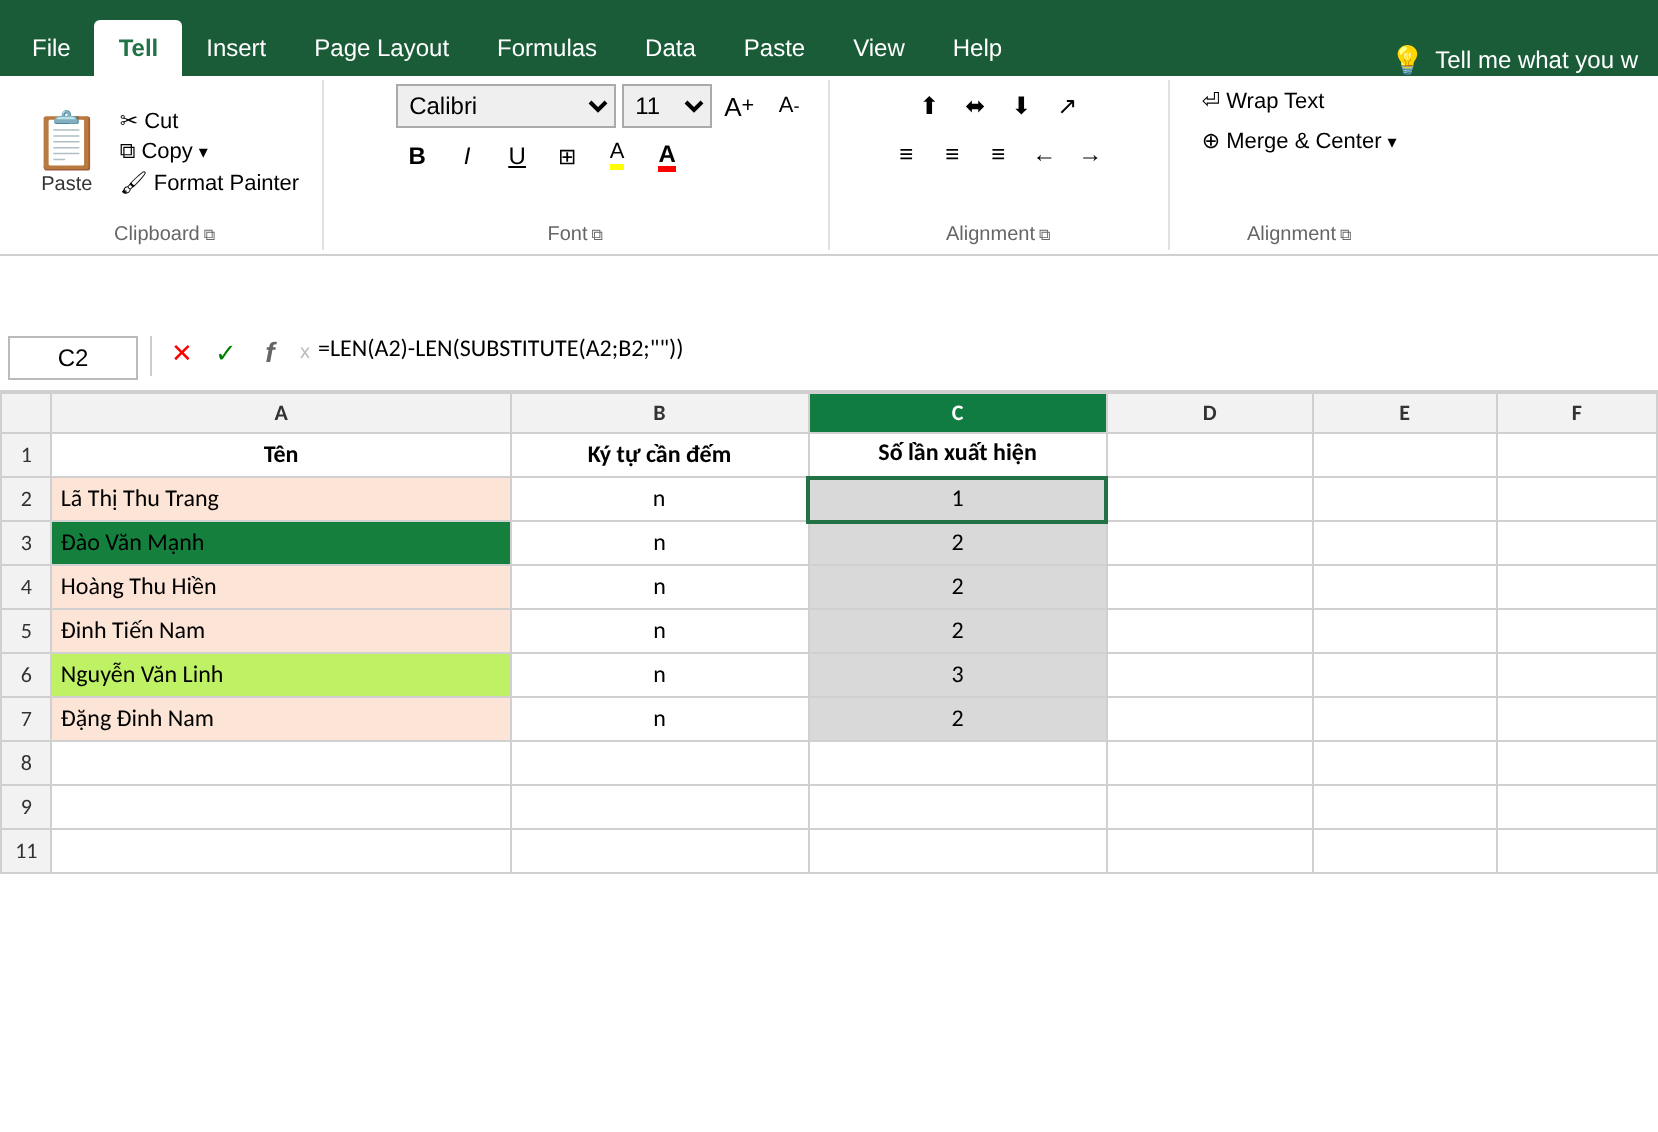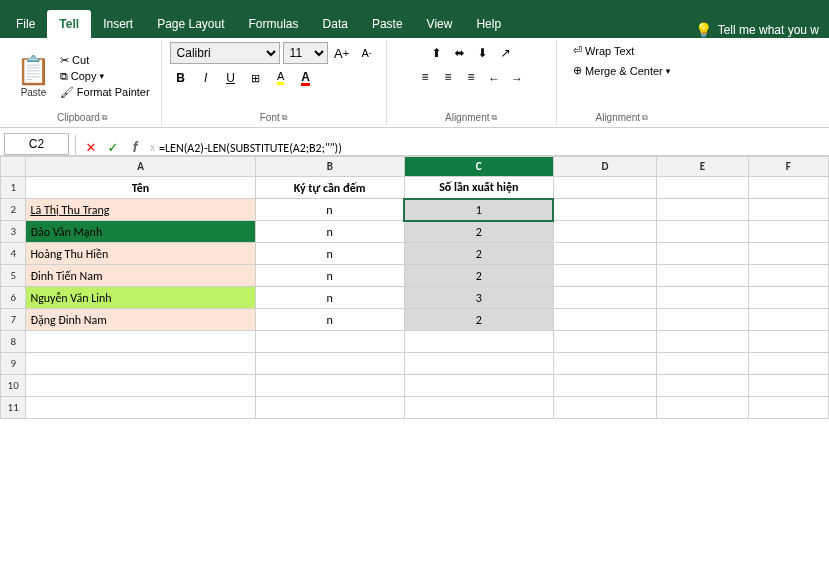--- a/index.html
+++ b/index.html
@@ -119,20 +119,21 @@
       font-size: 11px;
     }
 
     
     .font-group { min-width: 160px; }
     .font-row1, .font-row2 {
       display: flex;
       align-items: center;
       gap: 3px;
       width: 100%;
+      margin-left: 28px;
     }
     .font-name-select {
       width: 110px;
       height: 22px;
       border: 1px solid #aaa;
       font-size: 12px;
       padding: 0 2px;
       cursor: pointer;
     }
     .font-size-select {
@@ -176,26 +177,27 @@
       font-size: 11px;
       padding: 2px 5px;
       cursor: pointer;
       border-radius: 2px;
       white-space: nowrap;
     }
 
     
     .formula-bar {
       display: flex;
-      align-items: flex-end;
+      align-items: flex-start;
       height: 28px;
       border-bottom: 1px solid #d0d0d0;
       background: #fff;
       padding: 0 4px;
       gap: 4px;
+      margin-top: 40px;
     }
     .cell-ref {
       width: 65px;
       height: 22px;
       border: 1px solid #bbb;
       padding: 0 4px;
       font-size: 12px;
       text-align: center;
     }
     .formula-divider {
@@ -432,21 +434,21 @@
           <td class="row-header col-header">1</td>
           <td class="cell cell-A" style="font-weight: bold; text-align: center; background: rgb(255, 255, 255);">Tên</td>
           <td class="cell cell-B" style="font-weight: bold; text-align: center; background: rgb(255, 255, 255);">Ký tự cần đếm</td>
           <td class="cell cell-C" style="font-weight: bold; text-align: center; background: rgb(255, 255, 255);">Số lần xuất hiện</td>
           <td class="cell cell-D" style="font-weight: bold; text-align: center; background: rgb(255, 255, 255);"></td>
           <td class="cell cell-E" style="font-weight: bold; text-align: center; background: rgb(255, 255, 255);"></td>
           <td class="cell cell-F" style="font-weight: bold; text-align: center; background: rgb(255, 255, 255);"></td>
         </tr>
         <tr>
           <td class="row-header col-header">2</td>
-          <td class="cell cell-A" style="background: rgb(252, 228, 214); text-decoration: underline;">Lã Thị Thu Trang</td>
+          <td class="cell cell-A" style="background: rgb(252, 228, 214);">Lã Thị Thu Trang</td>
           <td class="cell cell-B">n</td>
           <td class="cell cell-C" style="background: rgb(217, 217, 217); border: 2px solid rgb(33, 115, 70);">1</td>
           <td class="cell cell-D"></td>
           <td class="cell cell-E"></td>
           <td class="cell cell-F"></td>
         </tr>
         <tr>
           <td class="row-header col-header">3</td>
           <td class="cell cell-A" style="background: #15803d;">Đào Văn Mạnh</td>
           <td class="cell cell-B">n</td>
@@ -503,29 +505,20 @@
         <tr>
           <td class="row-header col-header">9</td>
           <td class="cell cell-A"></td>
           <td class="cell cell-B"></td>
           <td class="cell cell-C"></td>
           <td class="cell cell-D"></td>
           <td class="cell cell-E"></td>
           <td class="cell cell-F"></td>
         </tr>
         <tr>
-          <td class="row-header col-header">10</td>
-          <td class="cell cell-A"></td>
-          <td class="cell cell-B"></td>
-          <td class="cell cell-C"></td>
-          <td class="cell cell-D"></td>
-          <td class="cell cell-E"></td>
-          <td class="cell cell-F"></td>
-        </tr>
-        <tr>
           <td class="row-header col-header">11</td>
           <td class="cell cell-A"></td>
           <td class="cell cell-B"></td>
           <td class="cell cell-C"></td>
           <td class="cell cell-D"></td>
           <td class="cell cell-E"></td>
           <td class="cell cell-F"></td>
         </tr>
       </tbody>
   </table>

